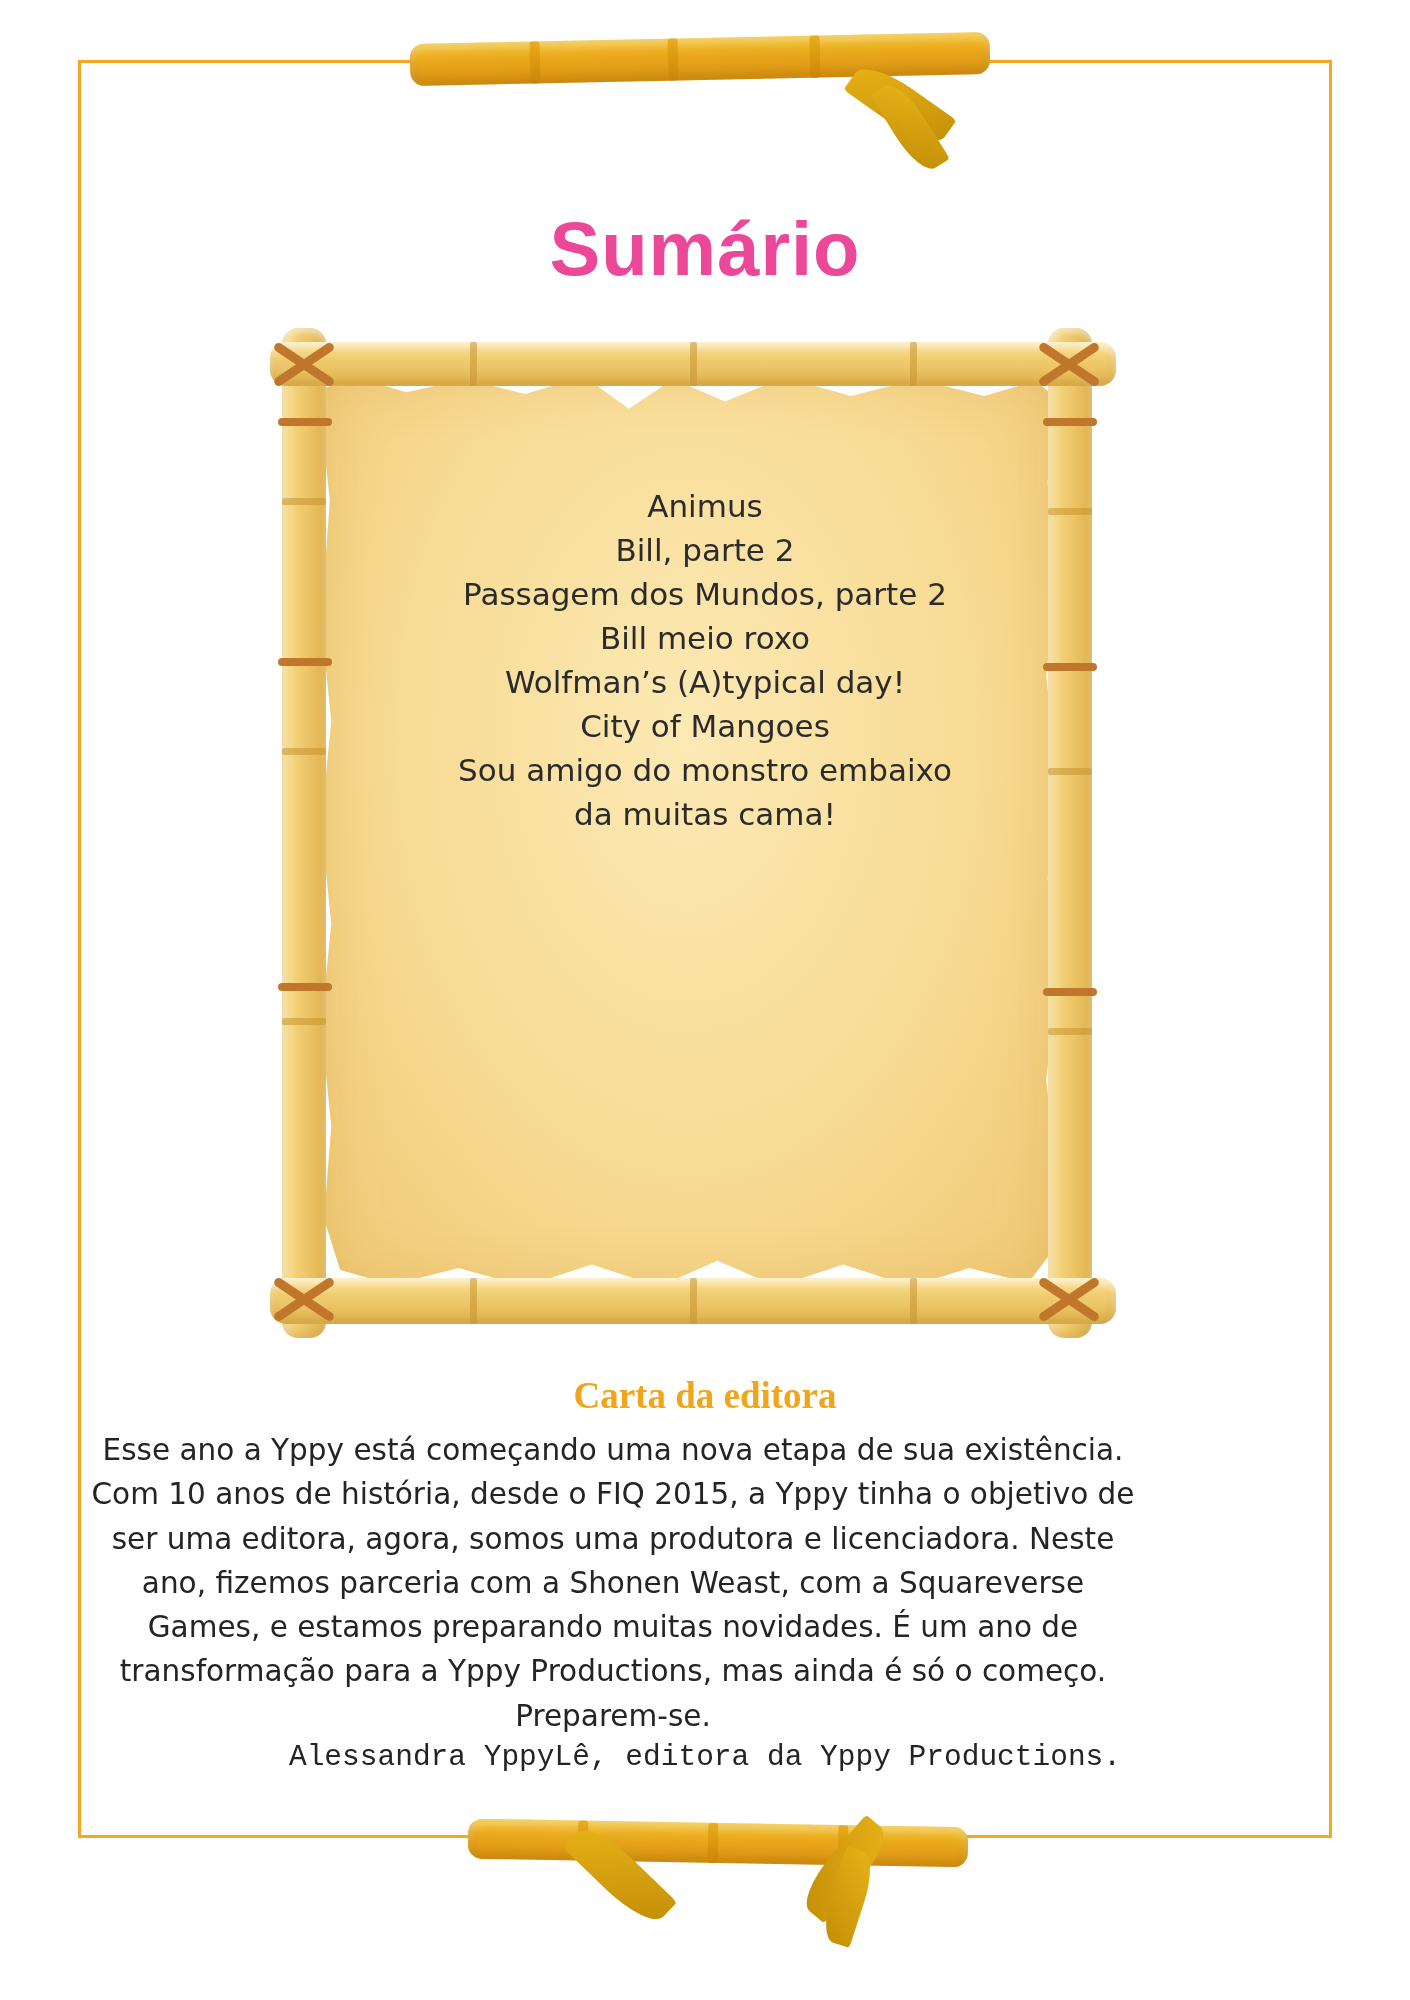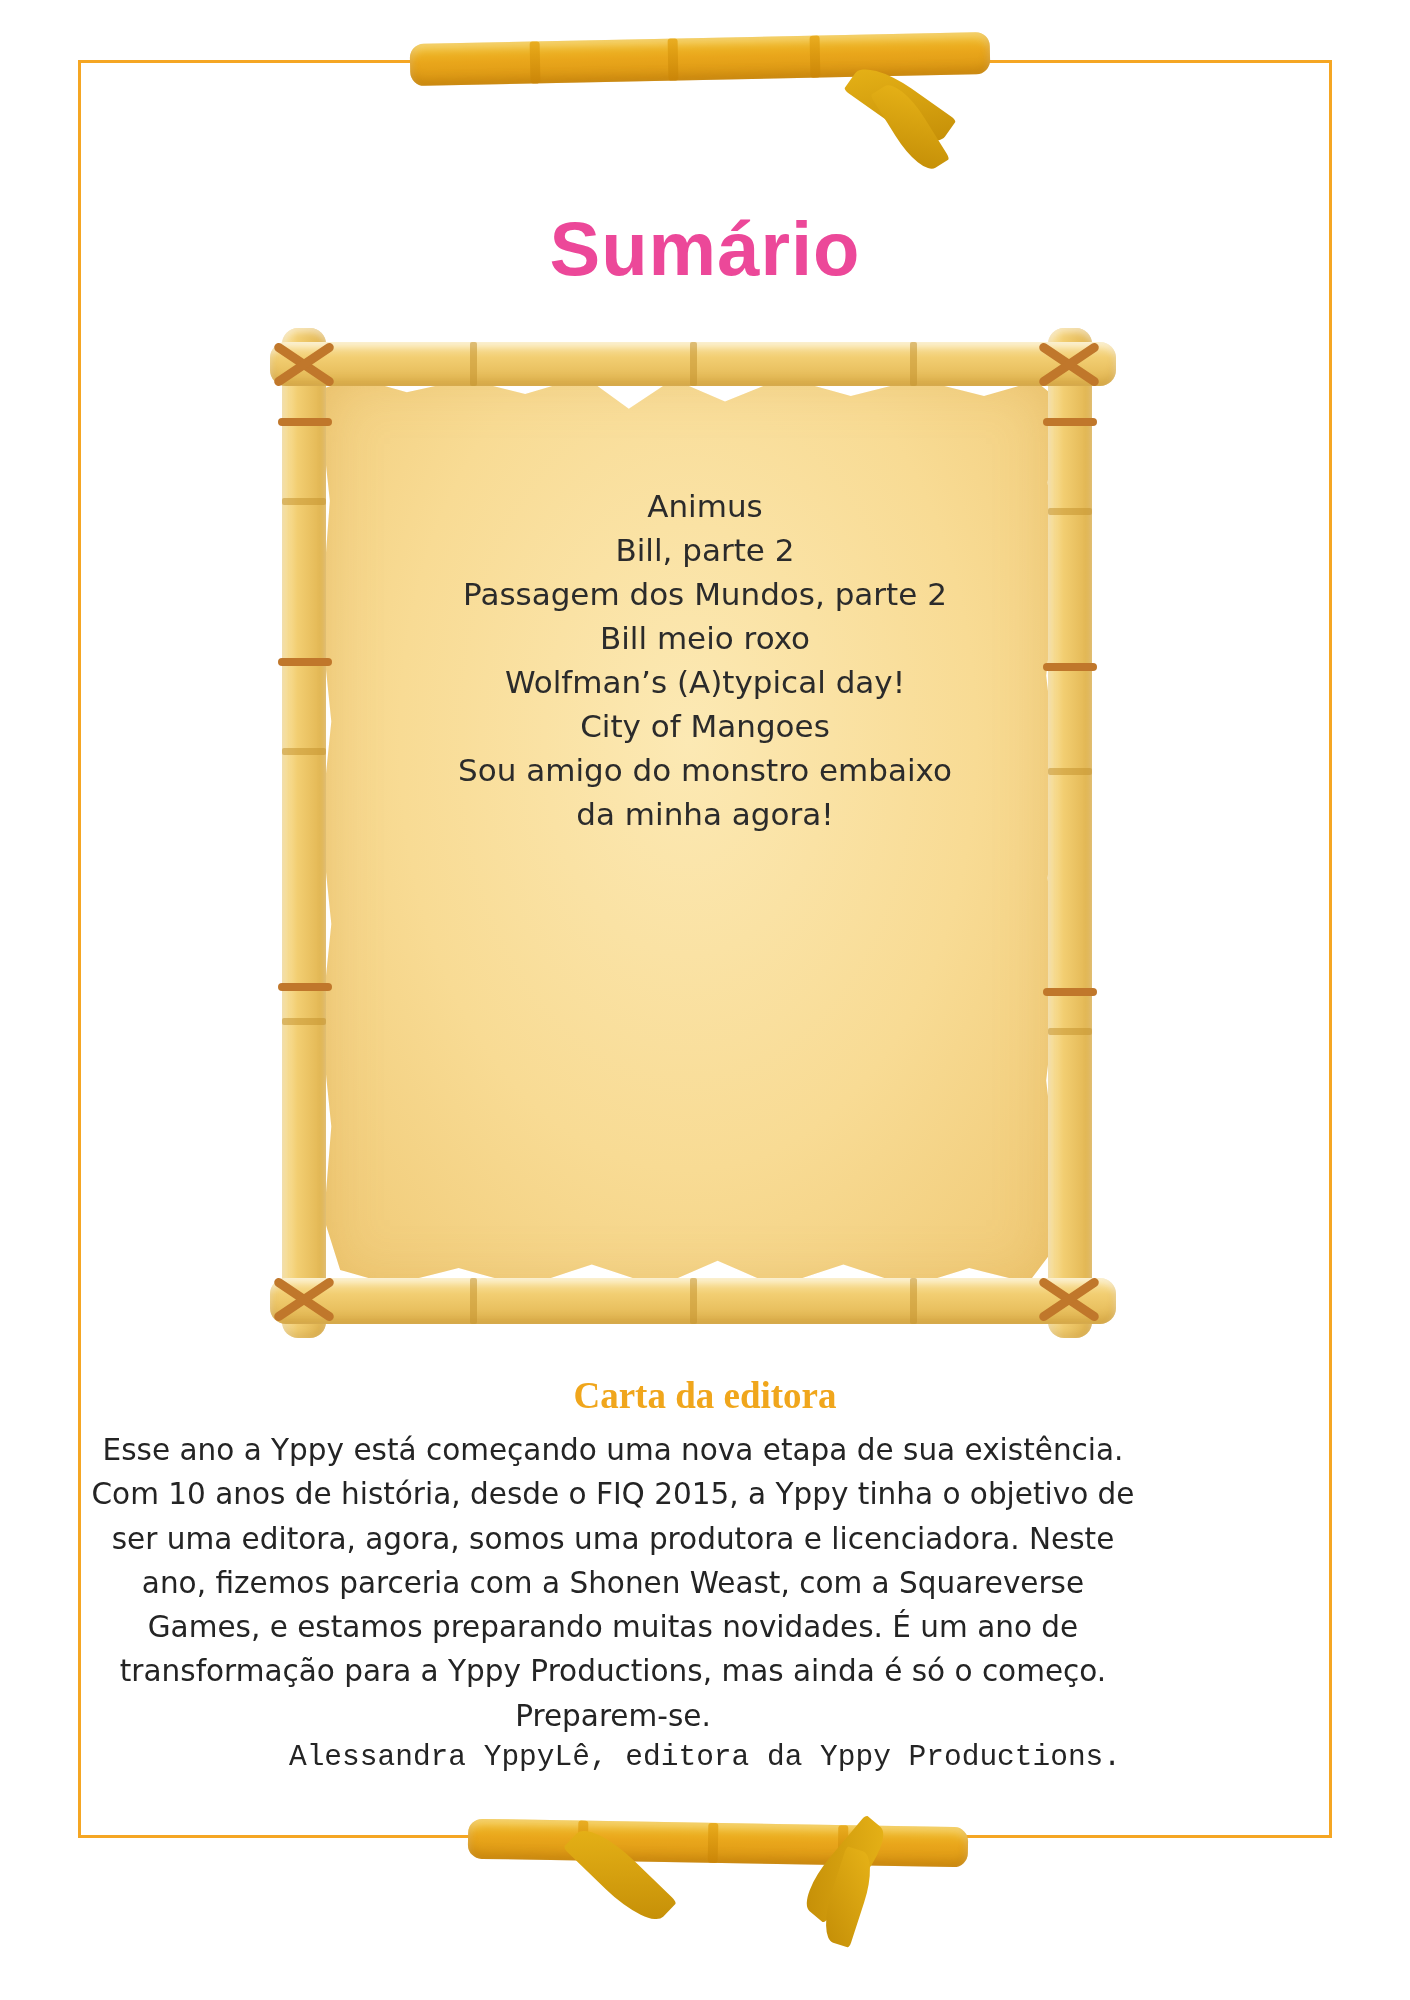--- a/index.html
+++ b/index.html
@@ -242,21 +242,21 @@
 </div>
 
 <div class="toc">
   <div>Animus</div>
   <div>Bill, parte 2</div>
   <div>Passagem dos Mundos, parte 2</div>
   <div>Bill meio roxo</div>
   <div>Wolfman’s (A)typical day!</div>
   <div>City of Mangoes</div>
   <div>Sou amigo do monstro embaixo</div>
-  <div>da minha agora!</div>
+  <div>da muitas cama!</div>
 </div>
 
 <div class="letter-heading">Carta da editora</div>
 <div class="letter-body">Esse ano a Yppy está começando uma nova etapa de sua existência. Com 10 anos de história, desde o FIQ 2015, a Yppy tinha o objetivo de ser uma editora, agora, somos uma produtora e licenciadora. Neste ano, fizemos parceria com a Shonen Weast, com a Squareverse Games, e estamos preparando muitas novidades. É um ano de transformação para a Yppy Productions, mas ainda é só o começo. Preparem-se.</div>
 <div class="letter-sign">Alessandra YppyLê, editora da Yppy Productions.</div>
 
 <div class="bamboo-stick bamboo-bottom">
   <div class="node" style="left:110px"></div>
   <div class="node" style="left:240px"></div>
   <div class="node" style="left:370px"></div>

